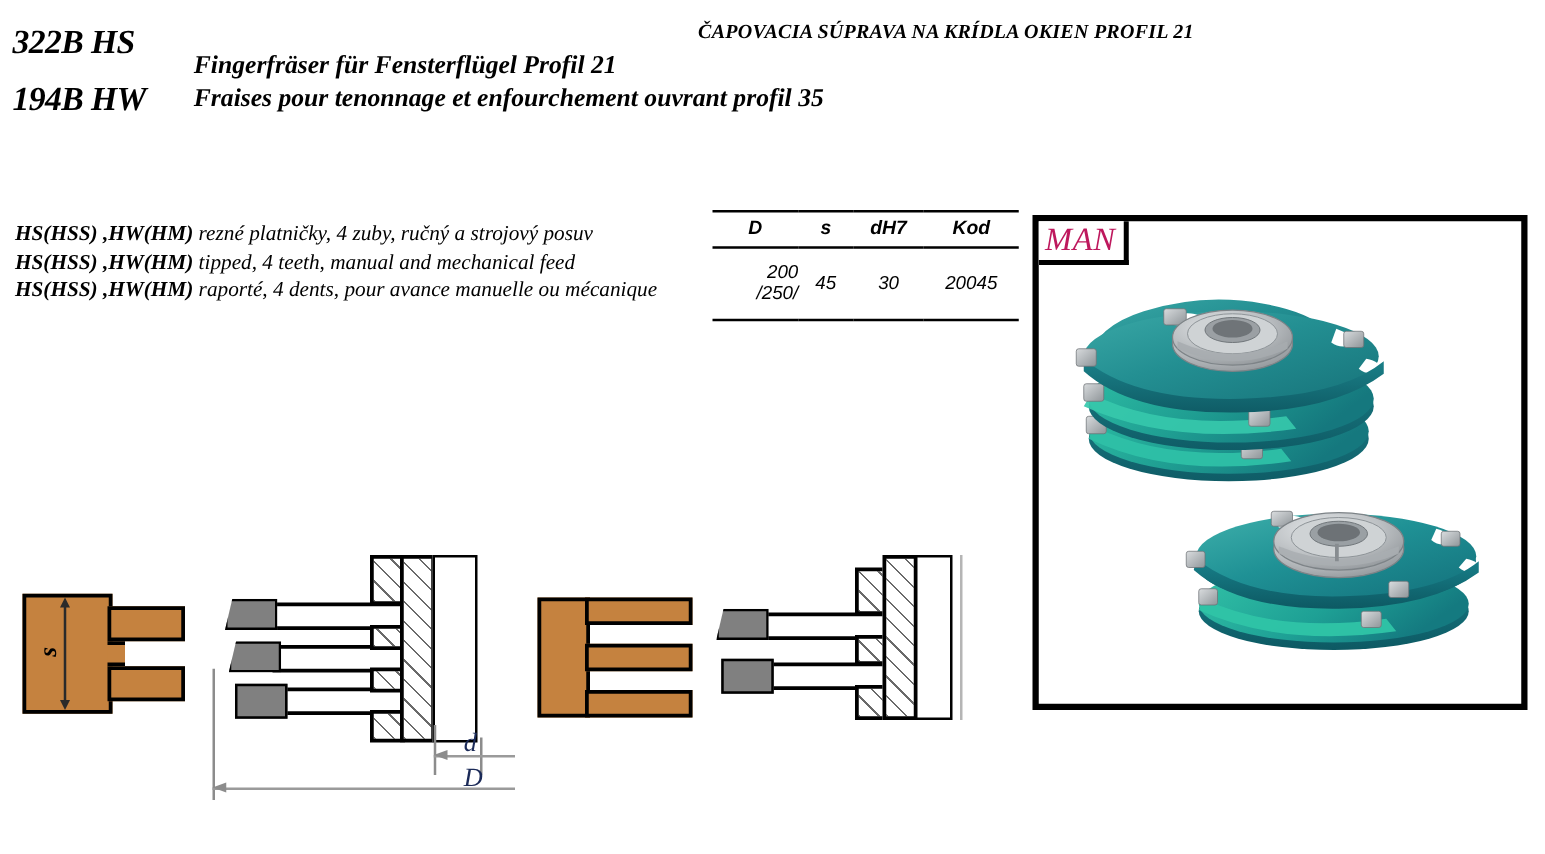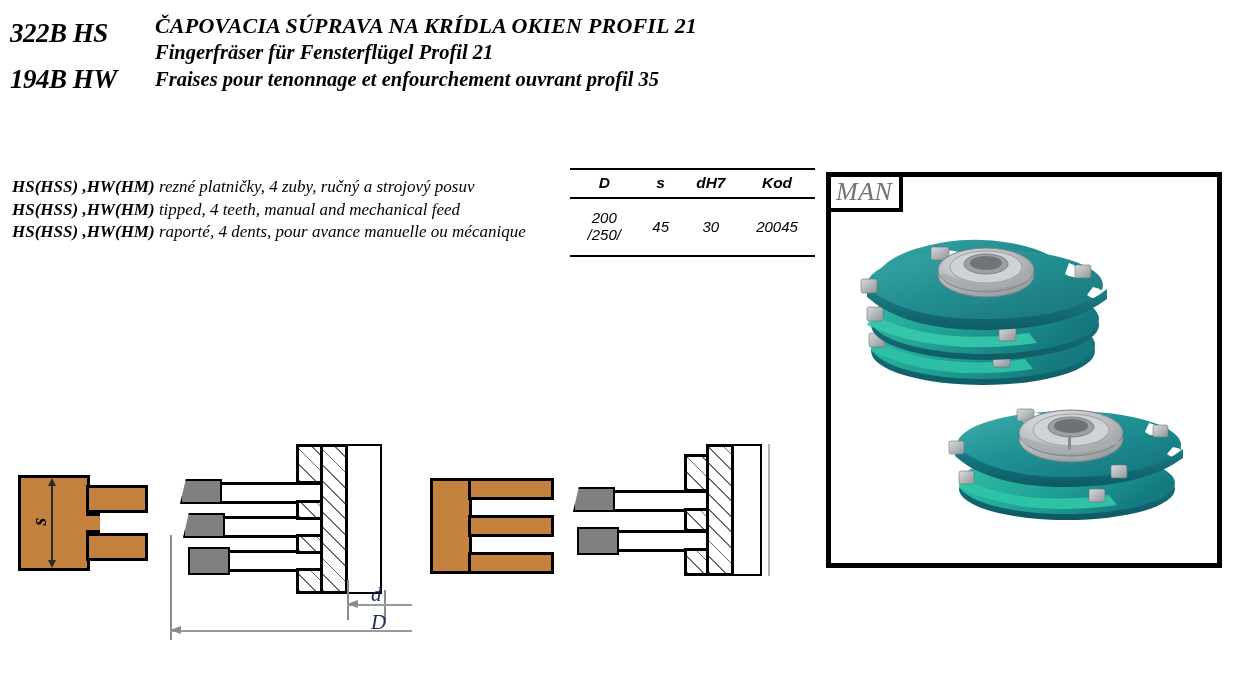--- a/index.html
+++ b/index.html
@@ -31,22 +31,23 @@
   #header-codes .code-line + .code-line { margin-top: 8px; }
 
   #header-titles {
     left: 155px; top: 12px;
     width: 800px;
     font-family: "Liberation Serif", serif;
     font-weight: bold;
     line-height: 27px;
   }
   #header-titles .title-sk {
-    font-size: 22px;
+    font-size: 16px;
     letter-spacing: 0.2px;
+    text-align: right;
   }
   #header-titles .title-other {
     font-size: 20.5px;
   }
 
   
   #description {
     left: 12px; top: 176px;
     width: 560px;
     font-family: "Liberation Serif", serif;
@@ -244,34 +245,34 @@
     <thead>
       <tr>
         <th>D</th>
         <th>s</th>
         <th>dH7</th>
         <th>Kod</th>
       </tr>
     </thead>
     <tbody>
       <tr>
-        <td class="d-cell" style="white-space:pre-line;">200
+        <td class="d-cell" style="white-space:pre-line;text-align:right;">200
 /250/</td>
         <td>45</td>
         <td>30</td>
         <td>20045</td>
       </tr>
     </tbody>
   </table>
 </div>
 
 <div class="abs" id="photo-frame">
 
   <div id="man-badge">
-    <span style="color:#737373;">MAN</span>
+    <span style="color:#be185d;">MAN</span>
   </div>
 
   <svg class="cutter" style="left:12px; top:52px;" width="330" height="185" viewBox="0 0 330 185">
     <defs>
       <linearGradient id="tealTop" x1="0" y1="0" x2="1" y2="1">
         <stop offset="0%" stop-color="#3aa8a6"></stop>
         <stop offset="45%" stop-color="#238f92"></stop>
         <stop offset="100%" stop-color="#17737a"></stop>
       </linearGradient>
       <linearGradient id="tealMid" x1="0" y1="0" x2="1" y2="0.4">

